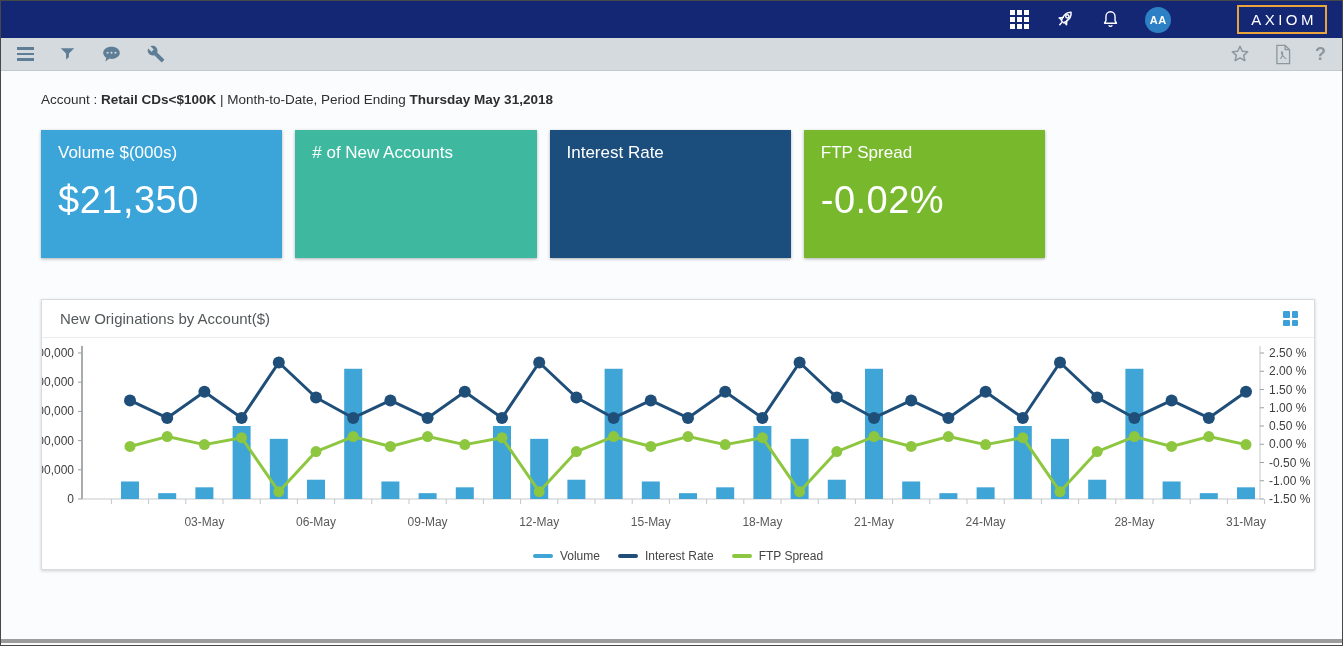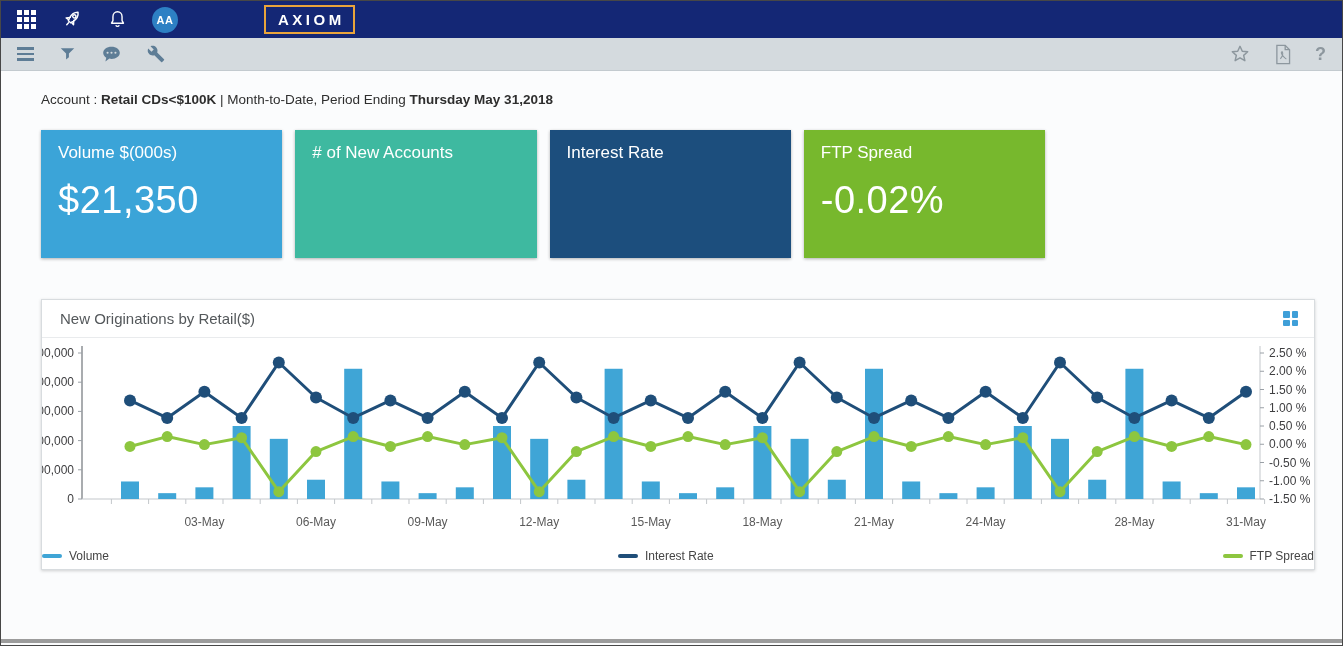--- a/index.html
+++ b/index.html
@@ -2,28 +2,28 @@
 <html><head>
 <meta charset="utf-8">
 <style>
   * { box-sizing: border-box; margin: 0; padding: 0; }
   body { margin: 0; background: #e8e8e8; font-family: "Liberation Sans", sans-serif; }
   #screen { width: 1343px; height: 646px; position: relative; background: #fbfcfd;
             border: 1px solid #474747; overflow: hidden; }
 
   
   .topnav { height: 37px; background: #142775; display: flex; align-items: center;
-            justify-content: flex-start; padding: 0 15px 0 16px; gap: 24px; }
+            justify-content: flex-end; padding: 0 15px 0 16px; gap: 24px; }
   .nav-icon { display: flex; align-items: center; justify-content: center; cursor: pointer; }
   .apps-grid { display: grid; grid-template-columns: repeat(3, 5px); grid-gap: 2px; }
   .apps-grid i { width: 5px; height: 5px; background: #fff; display: block; }
   .avatar { width: 26px; height: 26px; border-radius: 50%; background: #2d80c4; color: #fff;
             font-size: 11px; font-weight: bold; display: flex; align-items: center;
             justify-content: center; letter-spacing: .5px; cursor: pointer; }
-  .brand { margin-left: 62px; border: 2px solid #e9a43b; color: #fff; font-weight: bold;
+  .brand { margin-left: 42px; border: 2px solid #e9a43b; color: #fff; font-weight: normal;
            letter-spacing: 3.5px; padding: 4px 8px 4px 12px; font-size: 15px; cursor: pointer; }
 
   
   .toolbar { height: 33px; background: #d4dade; border-bottom: 1px solid #c3cacf;
              display: flex; align-items: center; padding: 0 16px; }
   .tb-left { display: flex; align-items: center; gap: 25px; }
   .tb-right { margin-left: auto; display: flex; align-items: center; gap: 23px; }
   .tb-icon { display: flex; align-items: center; justify-content: center; cursor: pointer; }
   .hamburger { display: flex; flex-direction: column; gap: 3px; }
   .hamburger i { width: 17px; height: 2.5px; background: #5e7d96; display: block; }
@@ -42,21 +42,21 @@
   .kpi-value { font-size: 38px; font-weight: 300; margin-top: 16px; letter-spacing: .5px; }
 
   .chart-panel { margin-top: 41px; width: 1274px; height: 271px; background: #fff;
                  border: 1px solid #d8dcdf; box-shadow: 0 1px 3px rgba(0,0,0,.18); }
   .panel-header { height: 38px; display: flex; align-items: center; justify-content: space-between;
                   padding: 0 16px 0 18px; border-bottom: 1px solid #e9ebed; }
   .panel-title { font-size: 15px; color: #54585b; }
   .grid2 { display: grid; grid-template-columns: repeat(2, 6.5px); grid-gap: 2px; cursor: pointer; }
   .grid2 i { width: 6.5px; height: 6.5px; background: #3f9fd8; border-radius: 1px; display: block; }
   #chart-svg { display: block; font-family: "Liberation Sans", sans-serif; }
-  .legend { height: 22px; display: flex; align-items: center; justify-content: space-between; gap: 18px; }
+  .legend { height: 22px; display: flex; align-items: center; justify-content: center; gap: 18px; }
   .legend-item { display: flex; align-items: center; gap: 7px; cursor: pointer; }
   .legend-swatch { width: 20px; height: 4px; border-radius: 2px; display: block; }
   .legend-label { font-size: 12px; color: #454545; }
 
   .bottom-strip { position: absolute; left: 0; right: 0; bottom: 2px; height: 4px; background: #9c9c9c; }
 </style>
 </head>
 <body>
 
 <div id="screen">
@@ -154,21 +154,21 @@
         <div class="kpi-label">Interest Rate</div>
       </div>
       <div class="kpi-card" style="background: rgb(119, 184, 45);">
         <div class="kpi-label">FTP Spread</div>
         <div class="kpi-value">-0.02%</div>
       </div>
     </section>
 
     <section class="chart-panel">
       <div class="panel-header">
-        <span class="panel-title">New Originations by Retail($)</span>
+        <span class="panel-title">New Originations by Account($)</span>
         <span class="grid2">
             <i></i>
             <i></i>
             <i></i>
             <i></i>
           </span>
       </div>
       <svg id="chart-svg" width="1272" height="207" viewBox="0 0 1272 207">
           <line x1="40" y1="8" x2="40" y2="161" stroke="#85898d" stroke-width="1.4"></line>
           <line x1="40" y1="161" x2="1218" y2="161" stroke="#c3c7cb"></line>

